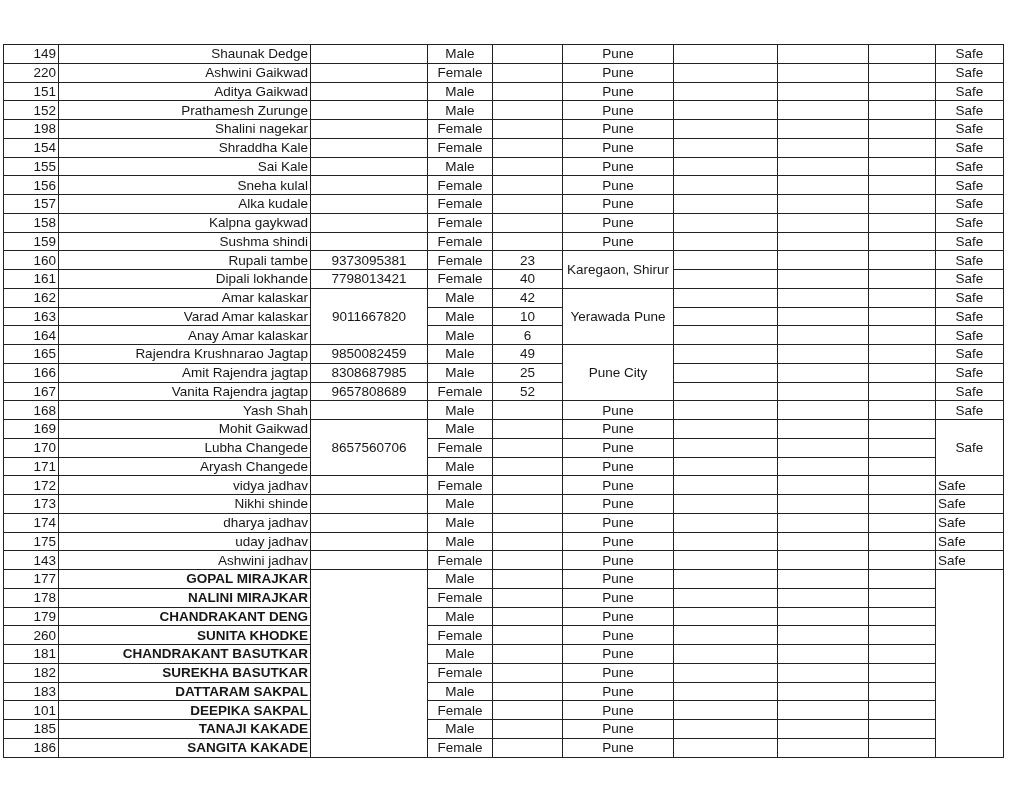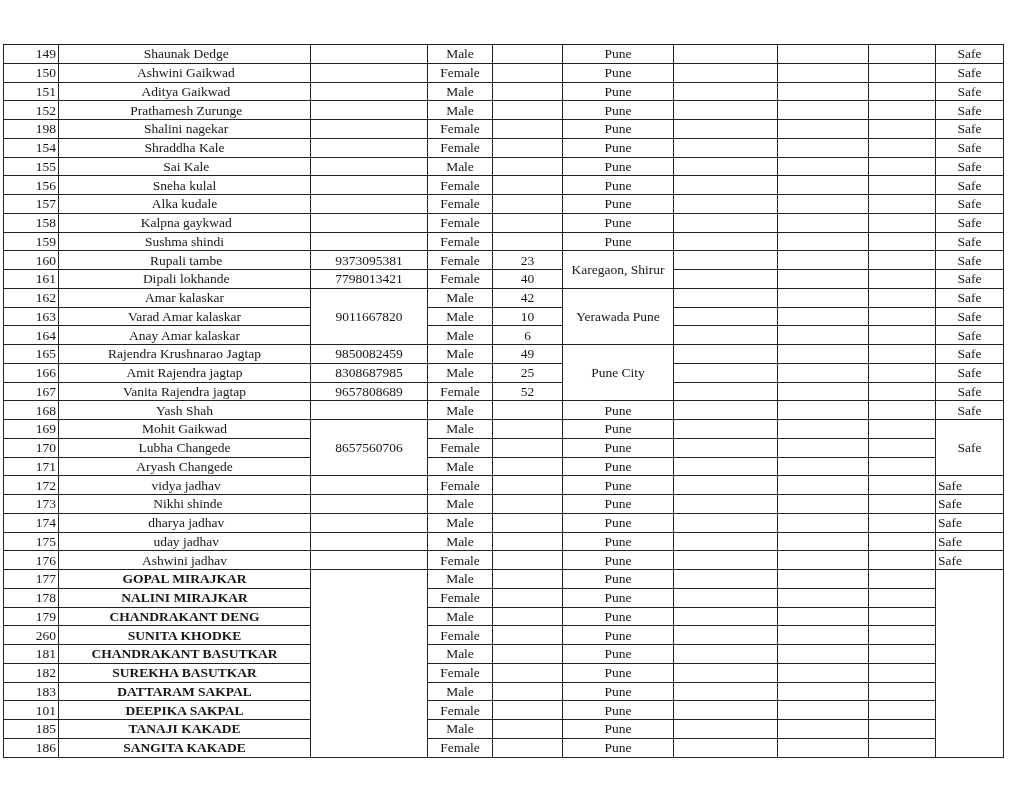--- a/index.html
+++ b/index.html
@@ -1,32 +1,32 @@
 <!DOCTYPE html>
 <html><head>
 <meta charset="utf-8">
 <style>
   html,body{margin:0;padding:0;background:#ffffff;}
   .page{
     position:relative;width:1024px;height:791px;background:#ffffff;overflow:hidden;
-    font-family:Liberation Serif, serif;color:#171717;
+    font-family:Liberation Sans, sans-serif;color:#171717;
   }
   table.roster{
     position:absolute;left:3px;top:44px;
     border-collapse:collapse;table-layout:fixed;width:1000px;
   }
   table.roster tr{height:18.75px;}
   table.roster td{
     border:1px solid #222222;
     font-size:13.5px;line-height:17px;
     padding:0 2px;white-space:pre;overflow:hidden;
     vertical-align:middle;color:#171717;
   }
   .c-num{text-align:right;padding-right:3px;}
-  .c-name{text-align:center;}
+  .c-name{text-align:right;}
   .bold{font-weight:700;}
   .c-phone,.c-gender,.c-age,.c-city,.c-safe,.c-blank{text-align:center;}
   .open-all{border:none;}
   .open-right{border:none;border-right:1px solid #222222;}
   .h-left{text-align:left;padding-left:2px;}
   .v-bottom{vertical-align:bottom;padding-bottom:2px;}
 </style>
 </head>
 <body>
 
@@ -51,21 +51,21 @@
           <td class="c-phone"></td>
           <td class="c-gender">Male</td>
           <td class="c-age"></td>
           <td class="c-city">Pune</td>
           <td class="c-blank"></td>
           <td class="c-blank"></td>
           <td class="c-blank"></td>
           <td class="c-safe">Safe</td>
         </tr>
         <tr>
-          <td class="c-num">150</td>
+          <td class="c-num">220</td>
           <td class="c-name"> Ashwini Gaikwad</td>
           <td class="c-phone"></td>
           <td class="c-gender">Female</td>
           <td class="c-age"></td>
           <td class="c-city">Pune</td>
           <td class="c-blank"></td>
           <td class="c-blank"></td>
           <td class="c-blank"></td>
           <td class="c-safe">Safe</td>
         </tr>
@@ -352,21 +352,21 @@
           <td class="c-phone"></td>
           <td class="c-gender">Male</td>
           <td class="c-age"></td>
           <td class="c-city">Pune</td>
           <td class="c-blank"></td>
           <td class="c-blank"></td>
           <td class="c-blank"></td>
           <td class="c-safe h-left">Safe</td>
         </tr>
         <tr>
-          <td class="c-num">176</td>
+          <td class="c-num">143</td>
           <td class="c-name">Ashwini jadhav</td>
           <td class="c-phone"></td>
           <td class="c-gender">Female</td>
           <td class="c-age"></td>
           <td class="c-city">Pune</td>
           <td class="c-blank"></td>
           <td class="c-blank"></td>
           <td class="c-blank"></td>
           <td class="c-safe h-left">Safe</td>
         </tr>

